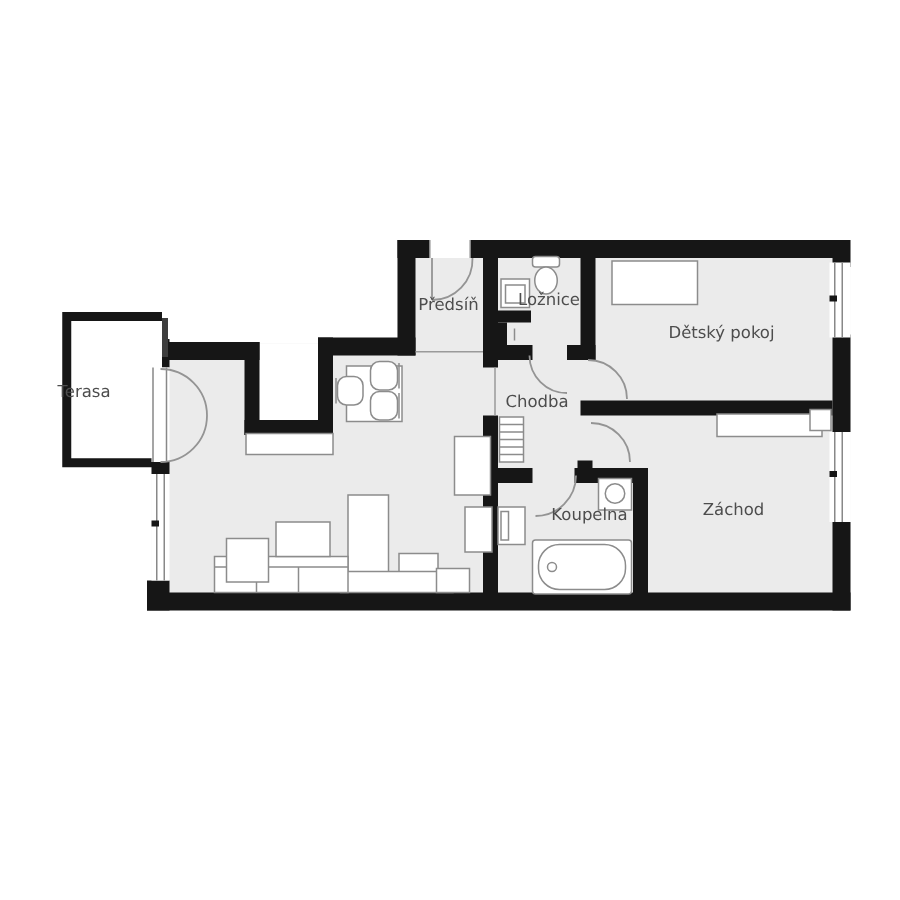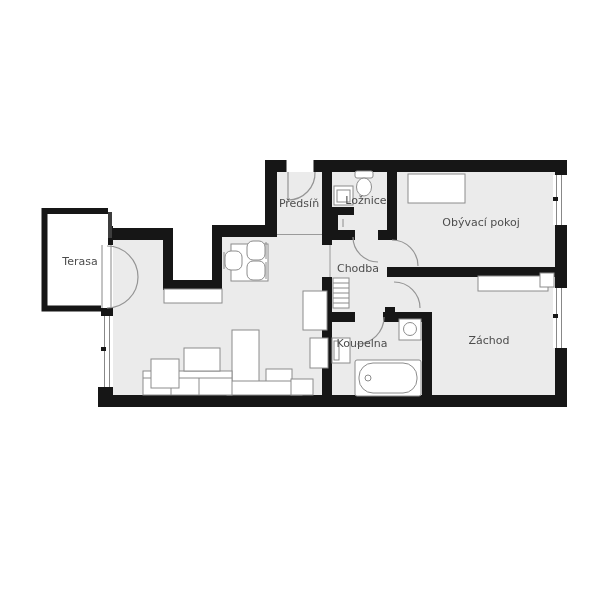--- a/index.html
+++ b/index.html
@@ -198,21 +198,21 @@
         <path class="furnline" d="M343,219 V227"></path>
       </g>
 
       <g>
         <rect class="furn" x="408" y="174" width="57" height="29"></rect>
         <rect class="furn" x="478" y="276" width="70" height="15"></rect>
         <rect class="furn" x="540" y="273" width="14" height="14"></rect>
       </g>
     </svg>
 
-    <div class="room-label" style="left:80px;top:261px;">Terasa</div>
+    <div class="room-label" style="left:56px;top:261px;">Terasa</div>
     <div class="room-label" style="left:299px;top:203px;">Předsíň</div>
     <div class="room-label" style="left:366px;top:200px;">Ložnice</div>
     <div class="room-label" style="left:358px;top:268px;">Chodba</div>
-    <div class="room-label" style="left:481px;top:222px;">Obývací pokoj</div>
-    <div class="room-label" style="left:362px;top:343px;">Koupelna</div>
+    <div class="room-label" style="left:481px;top:222px;">Dětský pokoj</div>
+    <div class="room-label" style="left:373px;top:343px;padding-left:40px;">Koupelna</div>
     <div class="room-label" style="left:489px;top:340px;">Záchod</div>
   </div>
 </div>
 
 </body></html>

